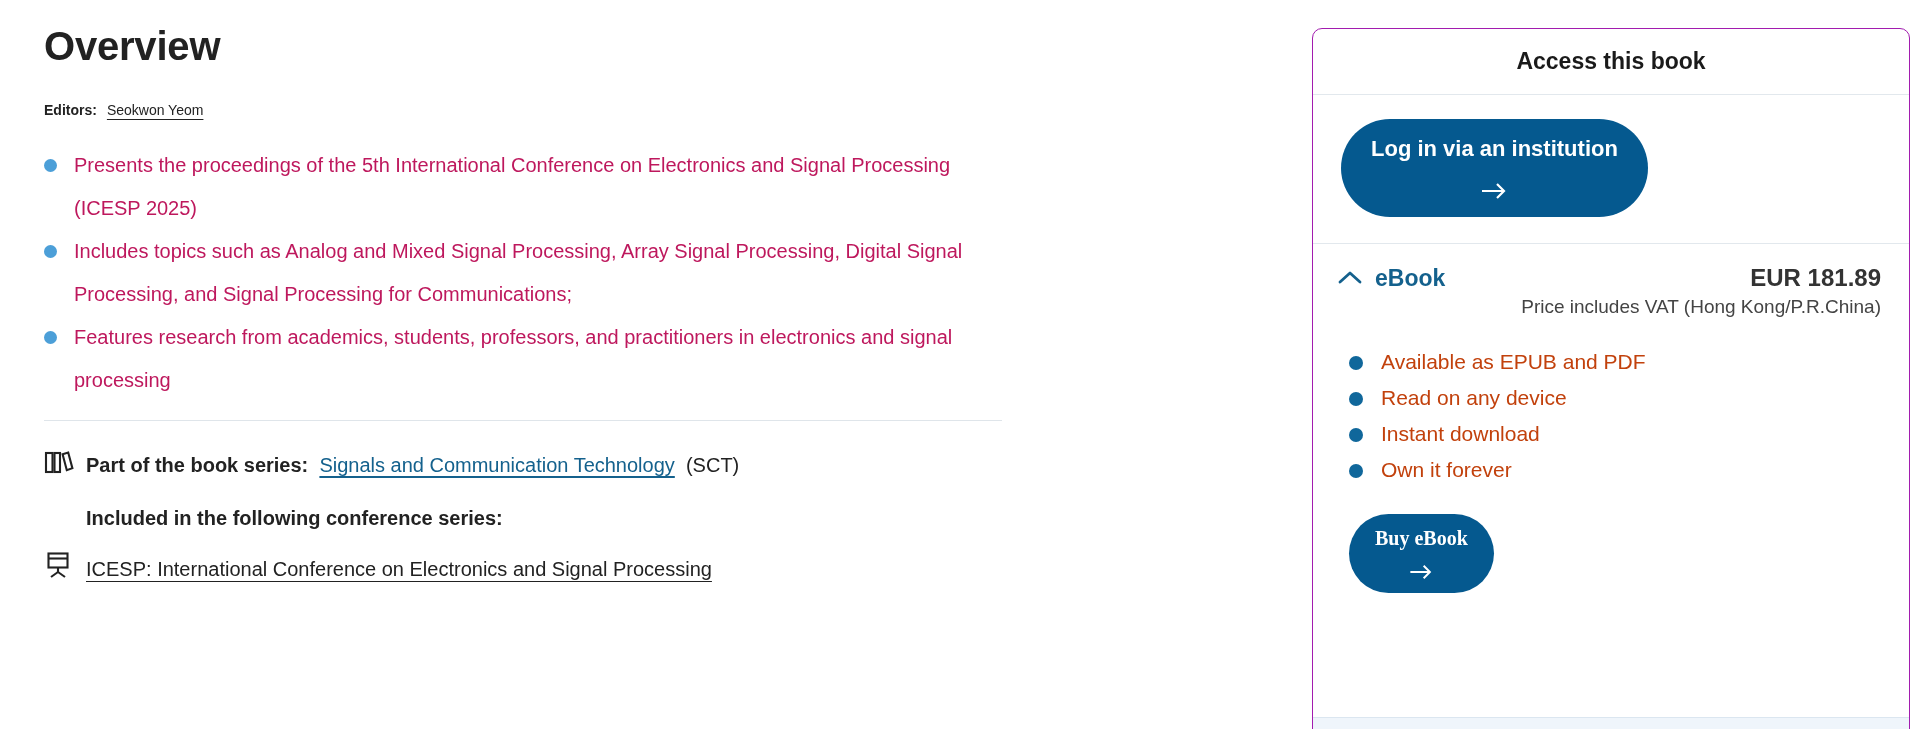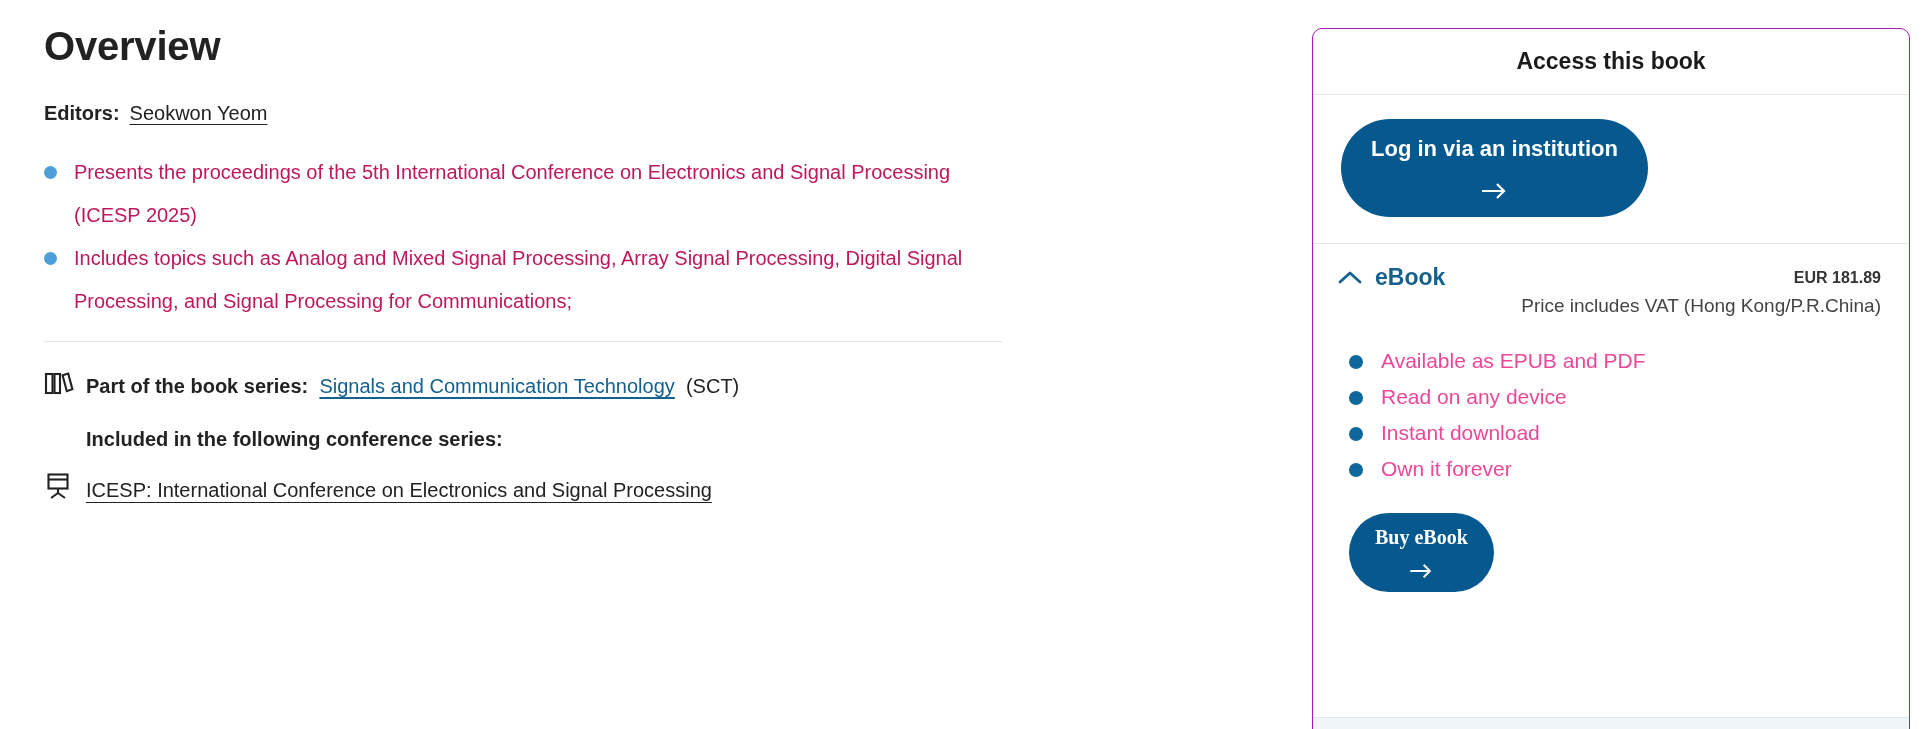--- a/index.html
+++ b/index.html
@@ -33,21 +33,21 @@
     line-height: 1.2;
     font-weight: 700;
     color: #222222;
     letter-spacing: -0.2px;
   }
 
   .editors-row {
     margin-top: 32px;
     display: flex;
     align-items: baseline;
-    font-size: 20px;
+    font-size: 14px;
     color: #222222;
   }
   .editors-label {
     font-weight: 700;
     margin-right: 10px;
   }
   .editor-link {
     color: #222222;
     text-decoration: underline;
     text-underline-offset: 4px;
@@ -187,42 +187,42 @@
     line-height: 0;
   }
   .ebook-label {
     font-size: 23px;
     font-weight: 700;
     color: #14618d;
     cursor: pointer;
   }
   .ebook-price {
     margin-left: auto;
-    font-size: 16px;
+    font-size: 24px;
     font-weight: 700;
     color: #333333;
   }
   .vat-note {
     text-align: right;
     padding: 4px 28px 0 0;
     font-size: 19px;
     color: #444444;
   }
 
   ul.ebook-features {
     list-style: none;
     margin: 26px 0 0 0;
     padding: 0 0 0 36px;
   }
   ul.ebook-features li {
     position: relative;
     padding-left: 32px;
     font-size: 21px;
     line-height: 36px;
-    color: #ec4899;
+    color: #c2410c;
   }
   ul.ebook-features li .bullet-dot {
     position: absolute;
     left: 0;
     top: 12px;
     width: 14px;
     height: 14px;
     border-radius: 50%;
     background: #10679b;
   }
@@ -254,20 +254,24 @@
     </div>
 
     <ul class="overview-list">
       <li>
         <span class="bullet-dot"></span>
         <span>Presents the proceedings of the 5th International Conference on Electronics and Signal Processing (ICESP 2025)</span>
       </li>
       <li>
         <span class="bullet-dot"></span>
         <span>Includes topics such as Analog and Mixed Signal Processing, Array Signal Processing, Digital Signal Processing, and Signal Processing for Communications;</span>
+      </li>
+      <li>
+        <span class="bullet-dot"></span>
+        <span>Features research from academics, students, professors, and practitioners in electronics and signal processing</span>
       </li>
     </ul>
 
     <div class="divider"></div>
 
     <div class="meta-row">
       <span class="meta-icon">
         <svg width="30" height="26" viewBox="0 0 30 26" fill="none" stroke="#222" stroke-width="2.1">
           <rect x="2" y="4" width="6.5" height="19"></rect>
           <rect x="10.5" y="4" width="5.5" height="19"></rect>

